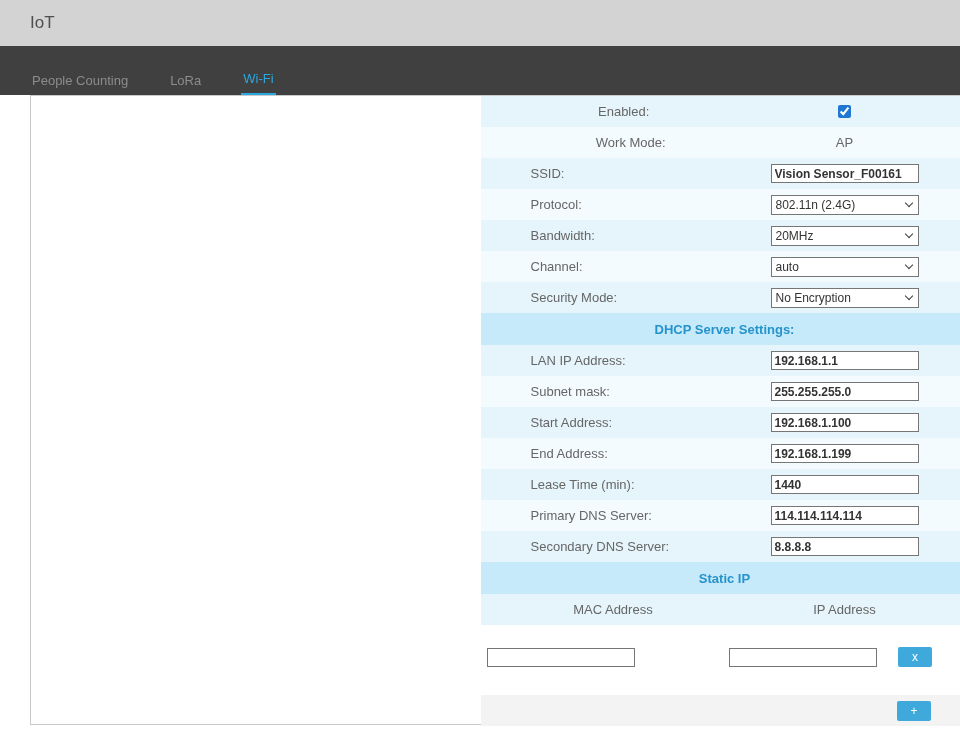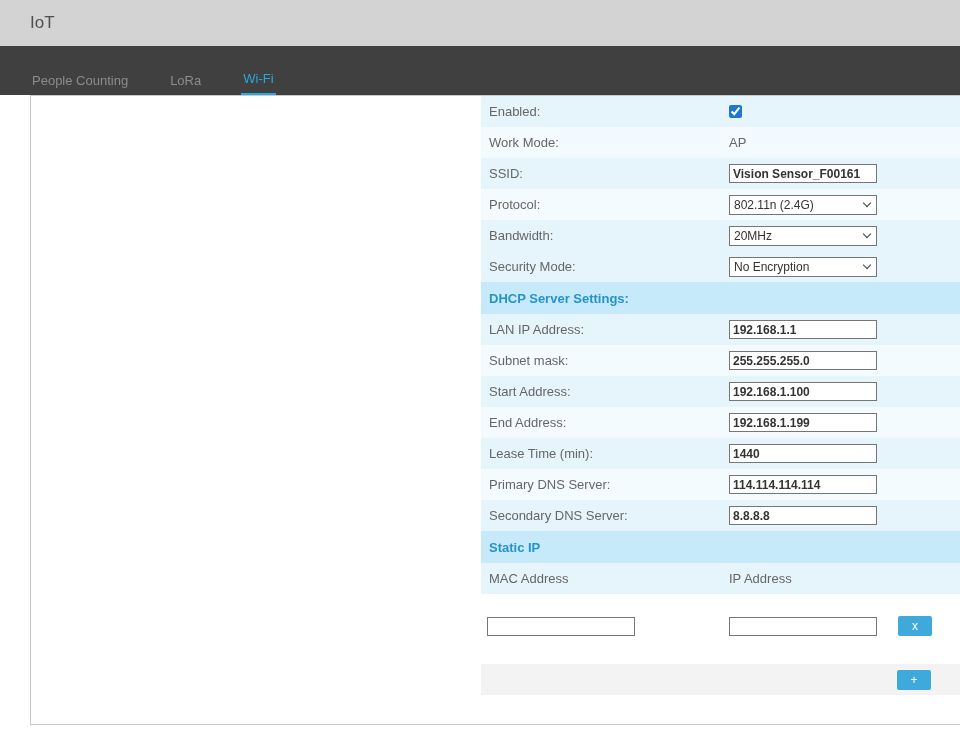--- a/index.html
+++ b/index.html
@@ -49,21 +49,21 @@
     border:1px solid #c9c9c9;
     border-right:none;
     background:#ffffff;
   }
   .formcol {
     position:absolute;
     right:0; top:0;
     width:479px; height:100%;
   }
 
-  .row { display:flex; align-items:center; height:31px; }
+  .row { display:flex; align-items:center; height:31px;justify-content:center; }
   .row.a { background:#e6f5fc; }
   .row.b { background:#f4fbfe; }
   .row.section { height:32px; background:#c7eafa; }
   .section-title { font-size:13px; font-weight:bold; color:#2593cc; padding-left:8px; }
 
   .lbl { width:248px; padding-left:8px; font-size:13px; color:#666666; }
   .colhdr { font-size:13px; color:#666666; }
   .ctrl { display:flex; align-items:center; }
   .static-val { font-size:13px; color:#666666; }
 
@@ -165,20 +165,29 @@
     <div class="row a">
       <span class="lbl">Bandwidth:</span>
       <span class="ctrl">
         <span class="sel">
           <span>20MHz</span>
           <span class="chev"></span>
         </span>
       </span>
     </div>
 
+    <div class="row b">
+      <span class="lbl">Channel:</span>
+      <span class="ctrl">
+        <span class="sel">
+          <span>auto</span>
+          <span class="chev"></span>
+        </span>
+      </span>
+    </div>
 
     <div class="row a">
       <span class="lbl">Security Mode:</span>
       <span class="ctrl">
         <span class="sel">
           <span>No Encryption</span>
           <span class="chev"></span>
         </span>
       </span>
     </div>

